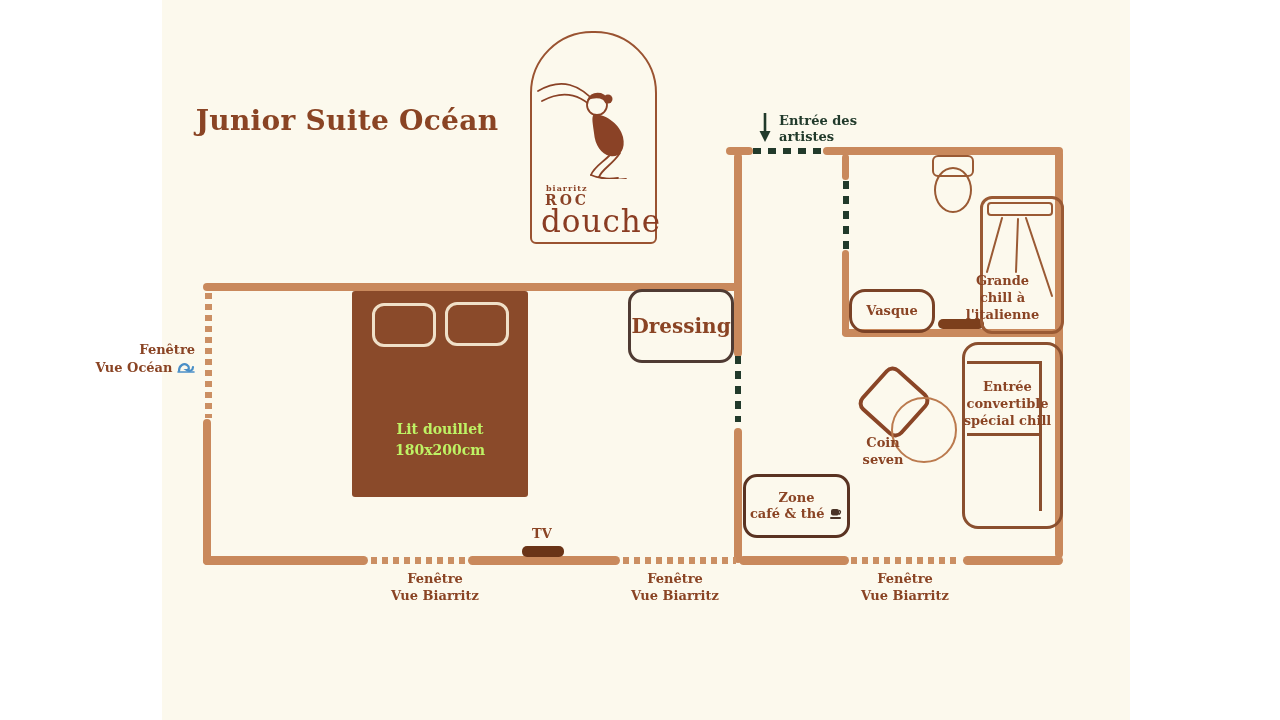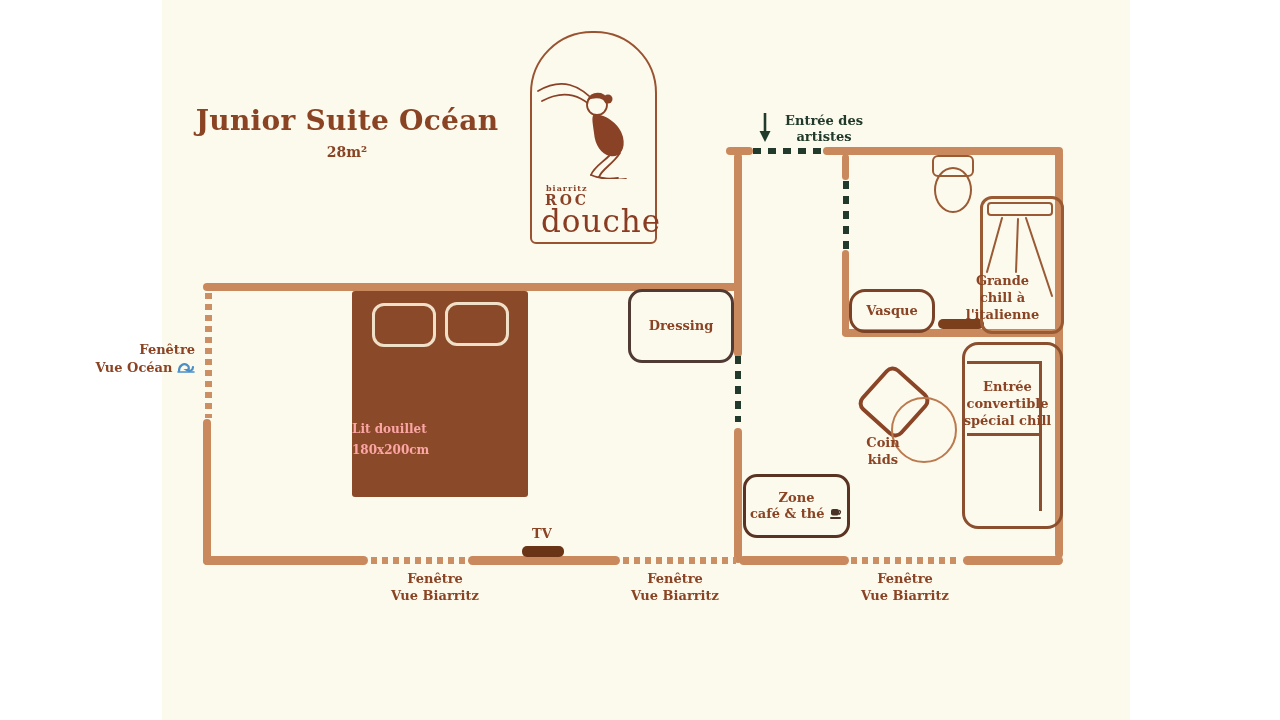--- a/index.html
+++ b/index.html
@@ -19,54 +19,53 @@
     background-image:repeating-linear-gradient(to bottom,#213a2b 0px,#213a2b 8px,transparent 8px,transparent 15px); }
   .hdash { position:absolute; height:6px;
     background-image:repeating-linear-gradient(to right,#213a2b 0px,#213a2b 8px,transparent 8px,transparent 15px); }
 
   
   .title-block { position:absolute; left:182px; top:104px; width:330px; text-align:center; color:#8a4424; }
   .title-block .title { font-size:28px; font-weight:700; letter-spacing:0.3px; }
   .title-block .area { font-size:14px; font-weight:700; margin-top:7px; }
 
   .lbl { position:absolute; font-weight:700; color:#8a4424; font-size:13px; line-height:16px; text-align:center; }
-  .lbl.green { color:#213a2b; text-align:center; }
+  .lbl.green { color:#213a2b; text-align:left; }
   .lbl.right { text-align:right; }
 
   
   .obox { position:absolute; border-radius:14px; display:flex; flex-direction:column;
           align-items:center; justify-content:center; text-align:center;
           color:#8a4424; font-weight:700; font-size:13px; line-height:16px; }
 
   
   .bed { position:absolute; left:352px; top:291px; width:176px; height:206px;
          background:#8a4a2a; border-radius:3px; }
   .pillow { position:absolute; border:3px solid #f0e0c8; border-radius:12px; }
-  .bed-text { position:absolute; left:0; right:0; top:128px; text-align:left;
-              color:#fca5a5; font-weight:700; font-size:12px; line-height:21px; }
+  .bed-text { position:absolute; left:0; right:0; top:128px; text-align:center;
+              color:#bef264; font-weight:700; font-size:14px; line-height:21px; }
 
   
   .logo { position:absolute; left:530px; top:31px; width:123px; height:209px;
           border:2px solid #9a5331; border-radius:62px 62px 6px 6px; color:#8a4226; }
   .logo .city { position:absolute; left:14px; top:150px; font-size:8px; font-weight:700; letter-spacing:1px; }
   .logo .roc  { position:absolute; left:13px; top:159px; font-size:14px; font-weight:700; letter-spacing:3px; }
   .logo .seven{ position:absolute; left:9px;  top:170px; font-size:31px; font-weight:400; letter-spacing:1px; color:#8a3c22; }
 
   svg { display:block; }
   .icon-inline { display:inline-block; vertical-align:-2px; }
 </style>
 </head>
 <body>
 
 <div class="canvas">
   <div class="panel"></div>
 
   <div class="title-block">
     <div class="title">Junior Suite Océan</div>
-    <div class="area">28m²</div>
   </div>
 
   <div class="logo">
     <svg style="position:absolute;left:2px;top:26px" width="115" height="120" viewBox="0 0 115 120">
       <g stroke="#8a4226" stroke-width="1.8" fill="none" stroke-linecap="round">
         <path d="M4,32 C28,18 46,26 62,44"></path>
         <path d="M8,42 C30,30 48,36 62,52"></path>
         <path d="M76,96 C68,104 60,108 57,116"></path>
         <path d="M86,94 C78,106 68,110 65,118"></path>
         <path d="M57,116 C66,120 76,120 84,119"></path>
@@ -120,21 +119,21 @@
 
   <div class="bed">
     <div class="pillow" style="left:20px;top:12px;width:58px;height:38px"></div>
     <div class="pillow" style="left:93px;top:11px;width:58px;height:38px"></div>
     <div class="bed-text">
       <span>Lit douillet</span><br>
       <span>180x200cm</span>
     </div>
   </div>
 
-  <div class="obox" style="left:628px;top:289px;width:100px;height:68px;border:3px solid #4f3b33;font-size:13px">
+  <div class="obox" style="left:628px;top:289px;width:100px;height:68px;border:3px solid #4f3b33;font-size:20px">
     <span>Dressing</span>
   </div>
 
   <div class="obox" style="left:849px;top:289px;width:80px;height:38px;border:3px solid #7a4226;border-radius:16px">
     <span>Vasque</span>
   </div>
 
   <div style="position:absolute;left:932px;top:155px;width:38px;height:18px;border:2.5px solid #9a5a34;border-radius:6px"></div>
   <div style="position:absolute;left:934px;top:167px;width:34px;height:42px;border:2.5px solid #9a5a34;border-radius:50%"></div>
 
@@ -161,21 +160,21 @@
   <div class="lbl" style="left:960px;top:378px;width:95px;line-height:17px">
     <span>Entrée</span><br>
     <span>convertible</span><br>
     <span>spécial chill</span>
   </div>
 
   <div style="position:absolute;left:866px;top:374px;width:48px;height:48px;border:4px solid #8a4526;border-radius:10px;transform:rotate(42deg)"></div>
   <div style="position:absolute;left:891px;top:397px;width:62px;height:62px;border:2.5px solid #bb7a4e;border-radius:50%"></div>
   <div class="lbl" style="left:845px;top:434px;width:76px;line-height:17px">
     <span>Coin</span><br>
-    <span>kids</span>
+    <span>seven</span>
   </div>
 
   <div class="obox" style="left:743px;top:474px;width:101px;height:58px;border:3px solid #5a3322">
     <span>Zone</span>
     <span>
       <span>café &amp; thé</span>
       <svg class="icon-inline" width="14" height="12" viewBox="0 0 14 12">
         <rect x="2" y="1" width="8" height="6.5" rx="2" fill="#4a3326"></rect>
         <path d="M10,2.5 q3,0.5 0,4" stroke="#4a3326" stroke-width="1.4" fill="none"></path>
         <rect x="1" y="9" width="11" height="2" rx="1" fill="#4a3326"></rect>

